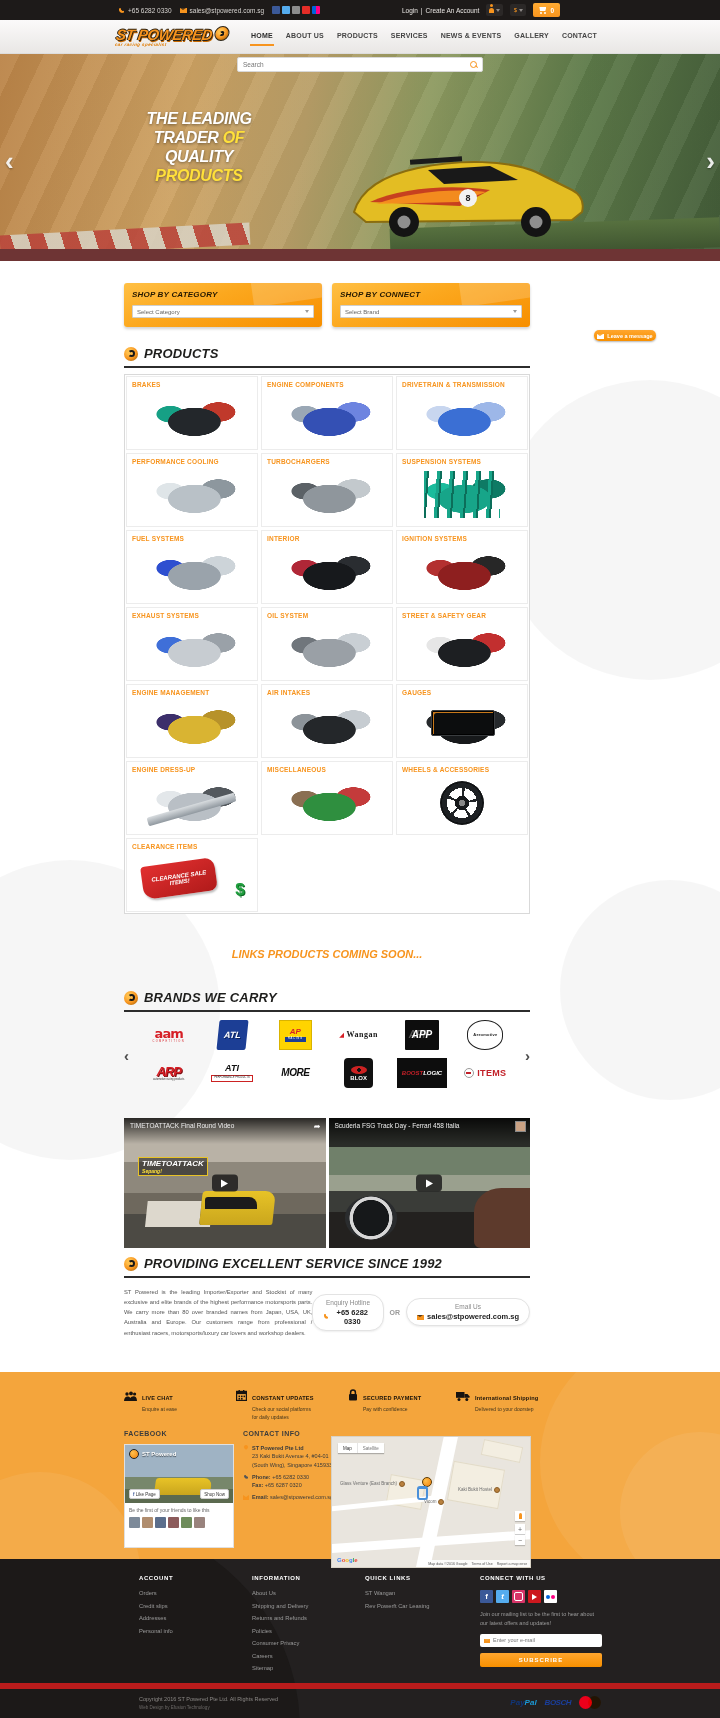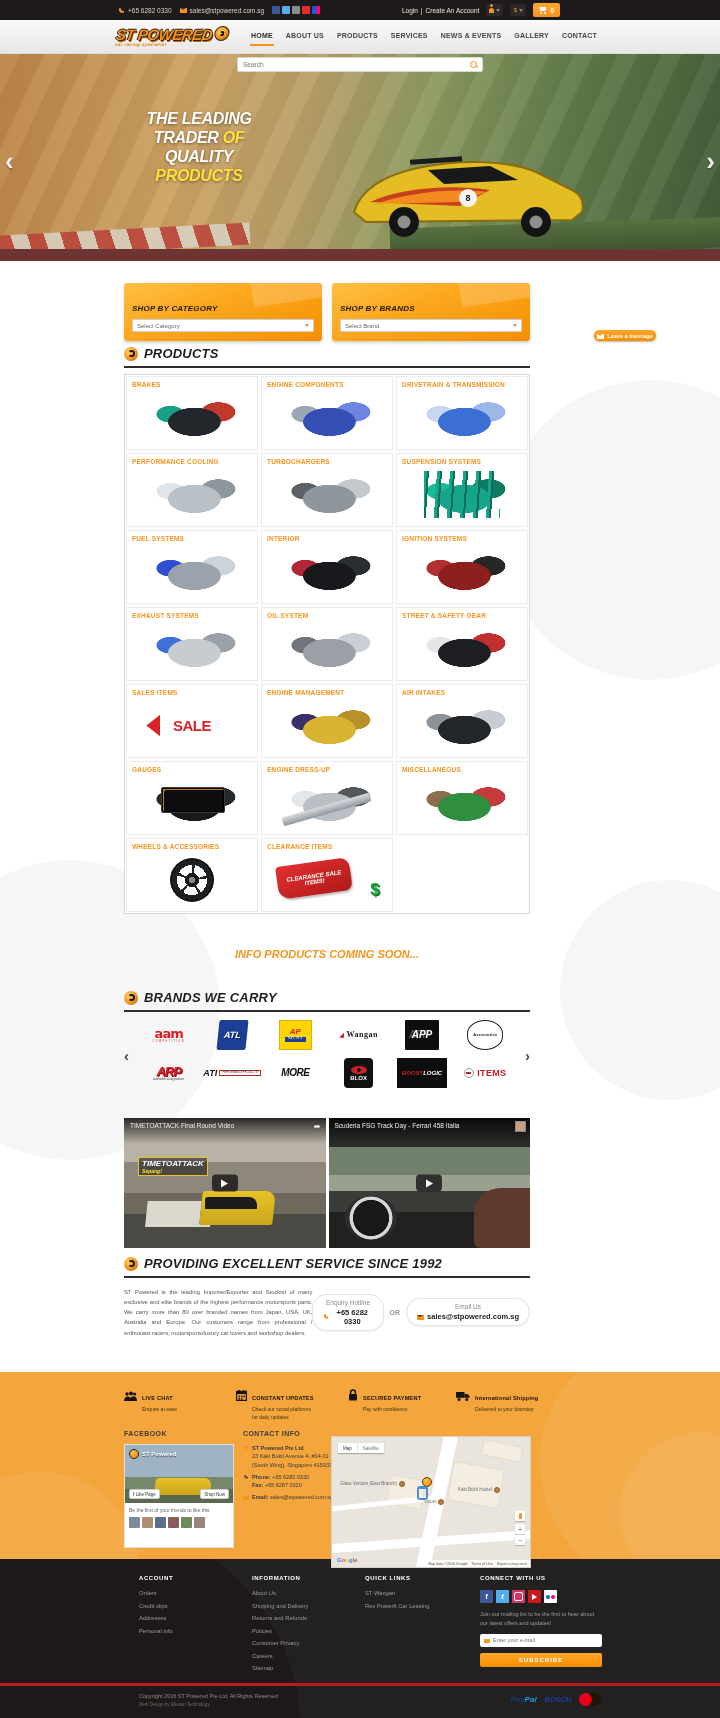--- a/index.html
+++ b/index.html
@@ -53,21 +53,21 @@
   .hero-text{position:absolute;left:128px;top:56px;width:142px;text-align:center;font-style:italic;font-weight:900;font-size:16px;line-height:1.18;color:#fff;letter-spacing:-.3px;text-shadow:0 1px 3px rgba(0,0,0,.45)}
   .hero-text .accent{color:#ffe03a}
   .hero-arrow{position:absolute;top:94px;font-size:26px;color:rgba(255,255,255,.9);font-weight:bold;line-height:1;cursor:pointer;text-shadow:0 1px 2px rgba(0,0,0,.4);z-index:6}
   .hero-arrow.left{left:5px}.hero-arrow.right{right:5px}
   .dots{position:absolute;bottom:6px;left:0;width:720px;display:flex;justify-content:center;gap:4px}
   .dot{width:4px;height:4px;border-radius:50%;background:#2b2b2b;cursor:pointer}
   .dot.active{background:#f7941e}
   .car{position:absolute;right:130px;top:86px}
   
   .shoprow{position:absolute;top:283px;left:124px;width:406px;display:flex;gap:10px;z-index:5}
-  .shopbox{flex:1;background:linear-gradient(160deg,#ffc045 0%,#fca81e 40%,#f78f00 100%);border-radius:3px;padding:21px 8px 9px;box-shadow:0 2px 3px rgba(0,0,0,.18);position:relative;overflow:hidden}
+  .shopbox{flex:1;background:linear-gradient(160deg,#ffc045 0%,#fca81e 40%,#f78f00 100%);border-radius:3px;padding:7px 8px 9px;box-shadow:0 2px 3px rgba(0,0,0,.18);position:relative;overflow:hidden}
   .shopbox::before{content:"";position:absolute;top:-8px;right:-20px;width:90px;height:26px;background:rgba(255,255,255,.18);transform:rotate(-8deg)}
   .shopbox h3{font-size:8px;font-weight:900;font-style:italic;color:#241800;letter-spacing:.2px;position:relative}
   .fakeselect{margin-top:6px;height:13px;background:#fff;border:1px solid #cfcfcf;border-radius:1px;display:flex;align-items:center;font-size:6px;color:#666;padding:0 4px;position:relative;cursor:pointer}
   .fakeselect .caret{margin-left:auto;border-top-color:#9a9a9a}
   
   .sechead{display:flex;align-items:center;gap:6px;border-bottom:2px solid #2c2c2c;padding-bottom:5px}
   .sechead .mascot2{width:14px;height:14px;border-radius:50%;background:radial-gradient(circle at 38% 35%,#ffc04d 18%,#f7941e 55%,#8a5200 100%);position:relative;flex:0 0 auto}
   .sechead .mascot2::before{content:"";position:absolute;inset:3.5px;border-radius:50%;border:2px solid #161616;border-left-color:transparent}
   .sechead h2{font-size:13px;font-weight:900;font-style:italic;color:#1e1e1c;letter-spacing:.2px}
   
@@ -136,21 +136,21 @@
   .b-apexi .bt{color:#1a1a1a;font-size:8px;font-family:"Liberation Serif",serif;letter-spacing:.5px}
   .b-apexi .bt::before{content:"◢";color:#d61f26;font-size:6px;margin-right:2px}
   .b-app{background:#0d0d0d;padding:4px 7px;border-radius:1px}
   .b-app .bt{color:#fff;font-style:italic;font-size:10px;text-shadow:-3px 0 0 #555}
   .b-aero{border:1.2px solid #222;border-radius:50%/45%;padding:4px 5px}
   .b-aero .bt{font-size:4px;color:#222;letter-spacing:.2px}
   .b-arp .bt{color:#d61f26;font-style:italic;font-size:13px;letter-spacing:-1px;text-shadow:1px 1px 0 #7e0d11}
   .b-arp .bs{color:#333;font-size:2.6px;margin-top:1px}
   .b-ati .bt{color:#111;font-style:italic;font-size:9px}
   .b-ati .bs{border:1px solid #c22;color:#333;font-size:2.6px;padding:1px 2px;font-style:italic}
-  .b-ati{flex-direction:row;gap:2px}
+  .b-ati{flex-direction:column;gap:2px}
   .b-blitz .bt{color:#0d0d0d;font-style:italic;font-size:10px;letter-spacing:-.5px}
   .b-blox{background:#111;border-radius:4px;padding:3px 6px}
   .b-blox .bt{color:#fff;font-size:6px;position:relative}
   .b-blox .bt::before{content:"";display:block;margin:0 auto 1px;width:16px;height:8px;border-radius:50%;background:radial-gradient(circle at 50% 50%,#111 0 2px,#c22 2px 8px)}
   .b-boostlogic{background:#0d0d0d;padding:4px 5px}
   .b-boostlogic .bt{color:#c22028;font-style:italic;font-size:6px}
   .b-boostlogic .bt em{color:#fff;font-style:italic}
   .b-bosch{flex-direction:row;gap:3px}
   .b-bosch .blogo{width:10px;height:10px;border:1.4px solid #9a9a9a;border-radius:50%;position:relative}
   .b-bosch .blogo::before{content:"";position:absolute;left:1px;top:2.5px;width:5px;height:2.5px;background:#c22028}
@@ -253,21 +253,21 @@
   .fsq-flickr::before{content:"";width:4px;height:4px;border-radius:50%;background:#0063dc;margin-right:1px}
   .fsq-flickr::after{content:"";width:4px;height:4px;border-radius:50%;background:#ff0084}
   .fsq-instagram::before{content:"";width:7px;height:7px;border:1.3px solid #fff;border-radius:2px}
   .fsq-youtube::before{content:"";border-left:5px solid #fff;border-top:3px solid transparent;border-bottom:3px solid transparent}
   .fsq-twitter::before{content:"t";font-style:italic}
   .fmailtext{font-size:5.5px;line-height:1.6;margin-bottom:6px}
   .femail{width:122px;height:13px;background:#fff;border-radius:2px;display:flex;align-items:center;padding:0 4px;gap:3px}
   .femail .cico-mail{background:#f7941e;width:6px}
   .femail input{border:0;outline:0;flex:1;font-size:5.5px;color:#555;font-family:"Liberation Sans",sans-serif}
   .subscribe{width:122px;height:14px;margin-top:6px;background:linear-gradient(#ffa62e,#f78f00);border:0;border-radius:2px;color:#fff;font-size:6px;font-weight:bold;letter-spacing:1px;cursor:pointer;font-family:"Liberation Sans",sans-serif}
-  .fbottom{position:absolute;left:0;right:0;top:124px;border-top:3px solid #b91c1c;padding:7px 119px 0 139px;display:flex;align-items:flex-start}
+  .fbottom{position:absolute;left:0;right:0;top:124px;border-top:6px solid #b91c1c;padding:7px 119px 0 139px;display:flex;align-items:flex-start}
   .copy{font-size:5.5px;color:#8b8886}
   .credit{font-size:4.5px;color:#6d6a68;margin-top:3px}
   .pays{margin-left:auto;display:flex;gap:8px;align-items:center}
   .pay{font-size:8px;font-weight:900;font-style:italic;cursor:pointer}
   .pay-paypal{color:#1b9ad7}.pay-paypal b{color:#10367a}
   .pay-visa{color:#1a3e9c;letter-spacing:-.5px}
   .pay-mastercard{width:22px;height:13px;position:relative}
   .pay-mastercard::before,.pay-mastercard::after{content:"";position:absolute;top:0;width:13px;height:13px;border-radius:50%}
   .pay-mastercard::before{left:0;background:#eb001b}
   .pay-mastercard::after{right:0;background:#f79e1b;mix-blend-mode:multiply}
@@ -373,21 +373,21 @@
 
 <div class="shoprow">
   <div class="shopbox">
     <h3>SHOP BY CATEGORY</h3>
     <div class="fakeselect">
         <span>Select Category</span>
         <span class="caret"></span>
       </div>
   </div>
   <div class="shopbox">
-    <h3>SHOP BY BRANDS</h3>
+    <h3>SHOP BY CONNECT</h3>
     <div class="fakeselect">
         <span>Select Brand</span>
         <span class="caret"></span>
       </div>
   </div>
 </div>
 
 <div class="products-head">
   <div class="sechead">
       <span class="mascot2"></span>
@@ -437,26 +437,20 @@
   </div>
     <div class="cell">
     <div class="plabel">OIL SYSTEM</div>
     <div class="pimg pi-oil"></div>
   </div>
     <div class="cell">
     <div class="plabel">STREET &amp; SAFETY GEAR</div>
     <div class="pimg pi-safety"></div>
   </div>
     <div class="cell">
-    <div class="plabel">SALES ITEMS</div>
-    <div class="pimg pi-sales">
-        <span class="ptext pt-sales">SALE</span>
-      </div>
-  </div>
-    <div class="cell">
     <div class="plabel">ENGINE MANAGEMENT</div>
     <div class="pimg pi-ecu"></div>
   </div>
     <div class="cell">
     <div class="plabel">AIR INTAKES</div>
     <div class="pimg pi-intake"></div>
   </div>
     <div class="cell">
     <div class="plabel">GAUGES</div>
     <div class="pimg pi-gauges"></div>
@@ -478,21 +472,21 @@
     <div class="pimg pi-clearance">
         <span class="ptext pt-clearance">CLEARANCE SALE ITEMS!</span>
         <span class="ptext pt2-clearance">$</span>
       </div>
   </div>
   </div>
 <div class="chat-tab">
     <span class="ico-mail"></span>
     <span>Leave a message</span>
   </div>
-<div class="more">INFO PRODUCTS COMING SOON...</div>
+<div class="more">LINKS PRODUCTS COMING SOON...</div>
 
 <div class="brands-head">
   <div class="sechead">
       <span class="mascot2"></span>
       <h2 style="font-style:italic">BRANDS WE CARRY</h2>
     </div>
 </div>
 <div class="brandzone">
   <div class="brand-arrow left">‹</div>
   <div class="brand-arrow right">›</div>

